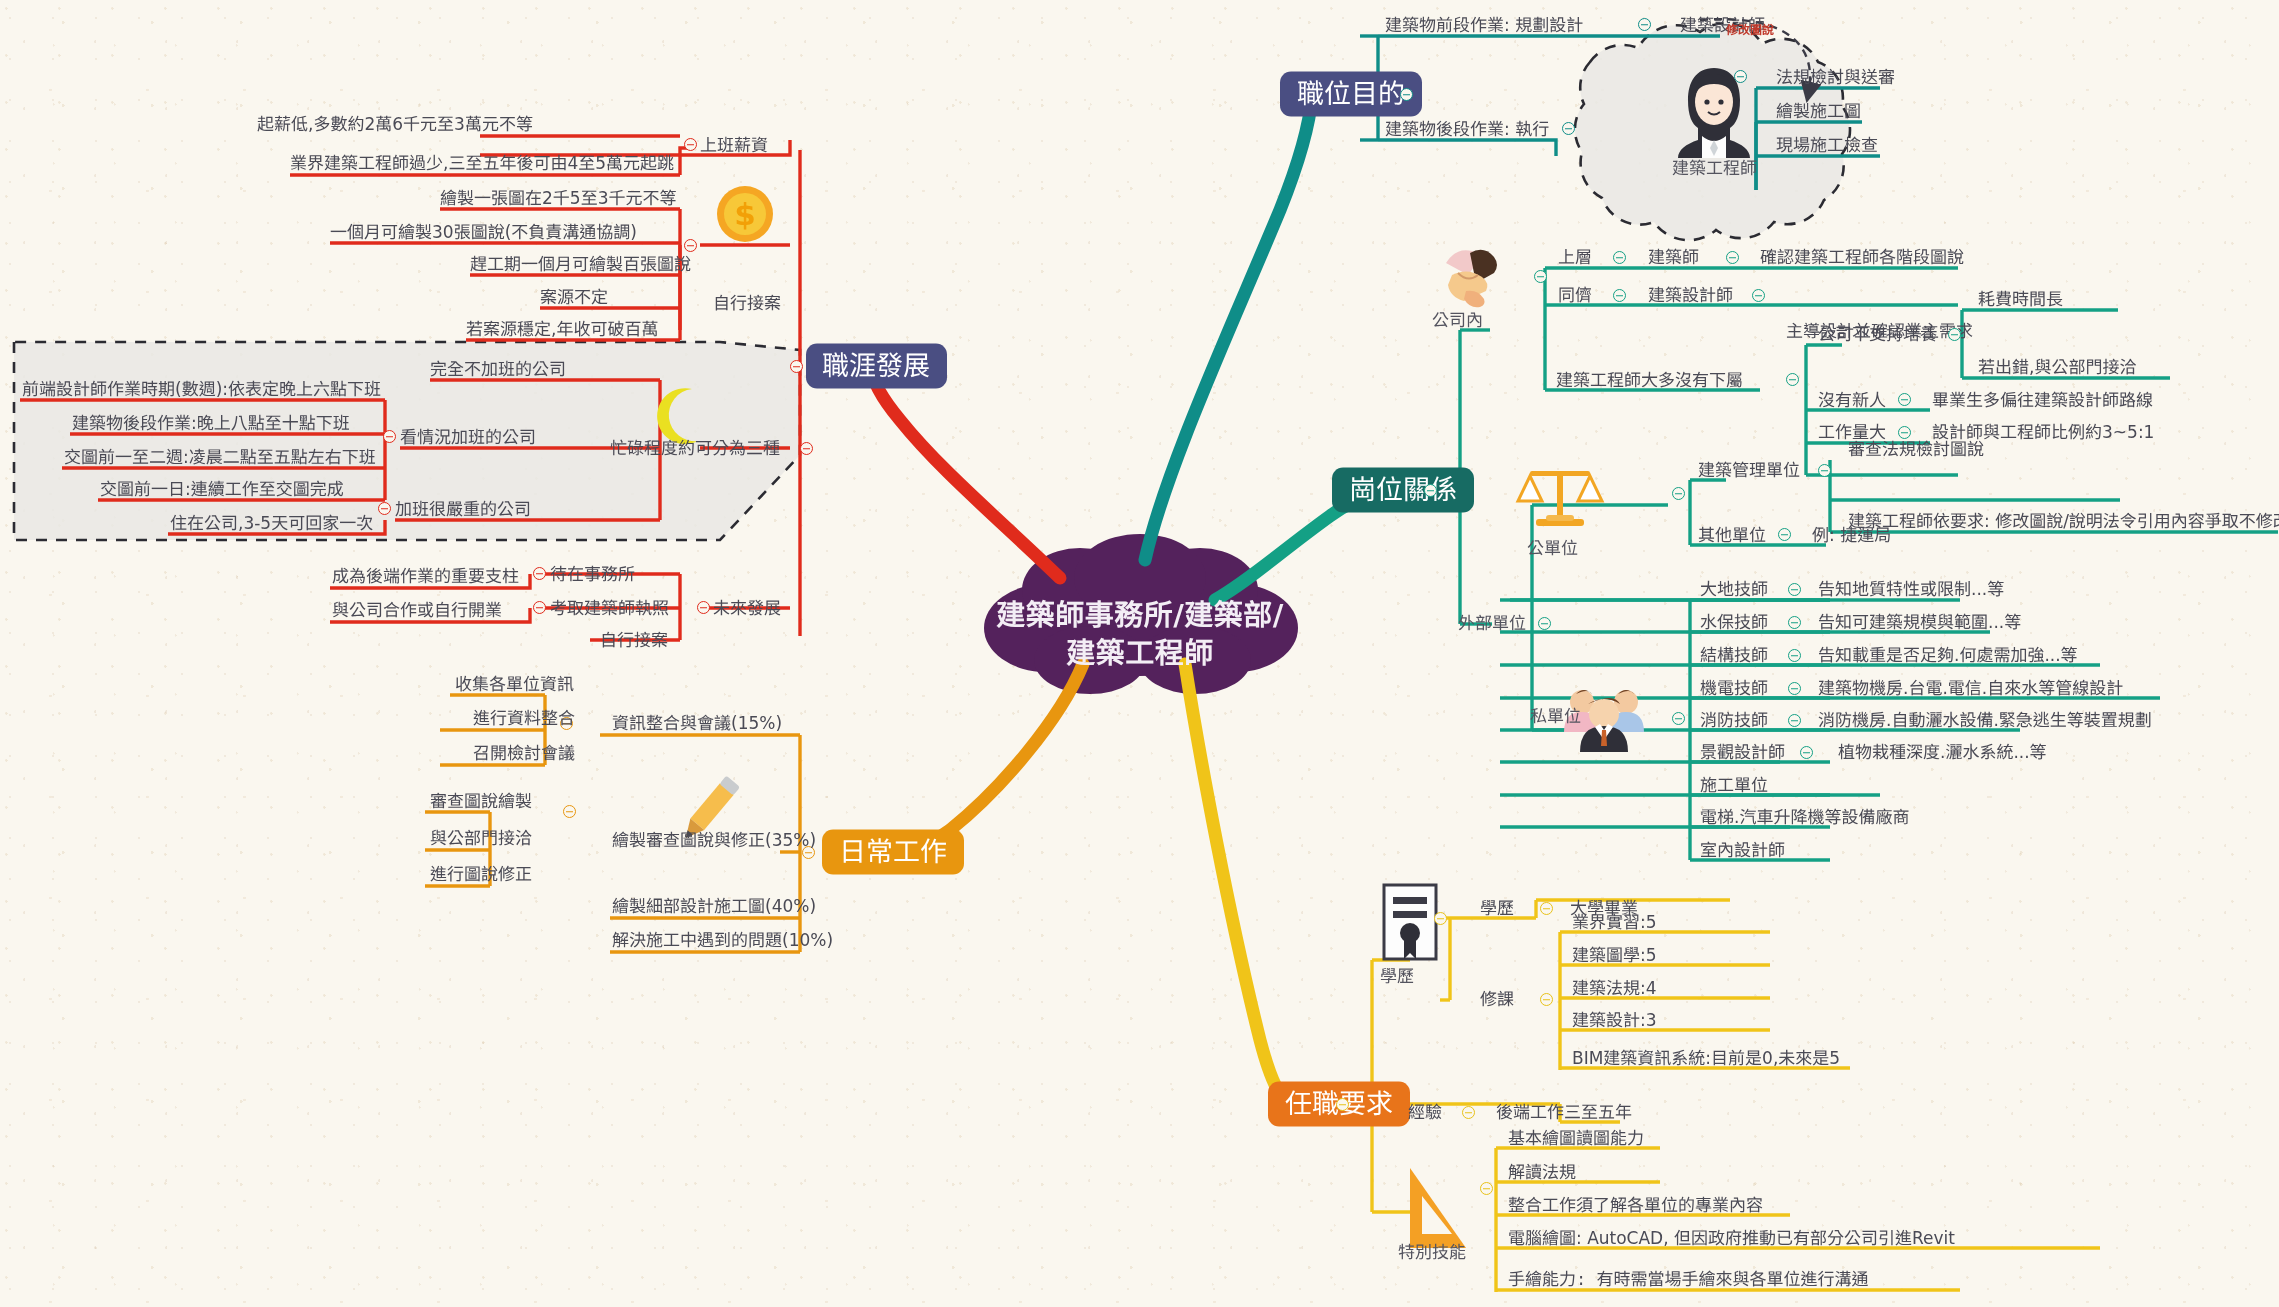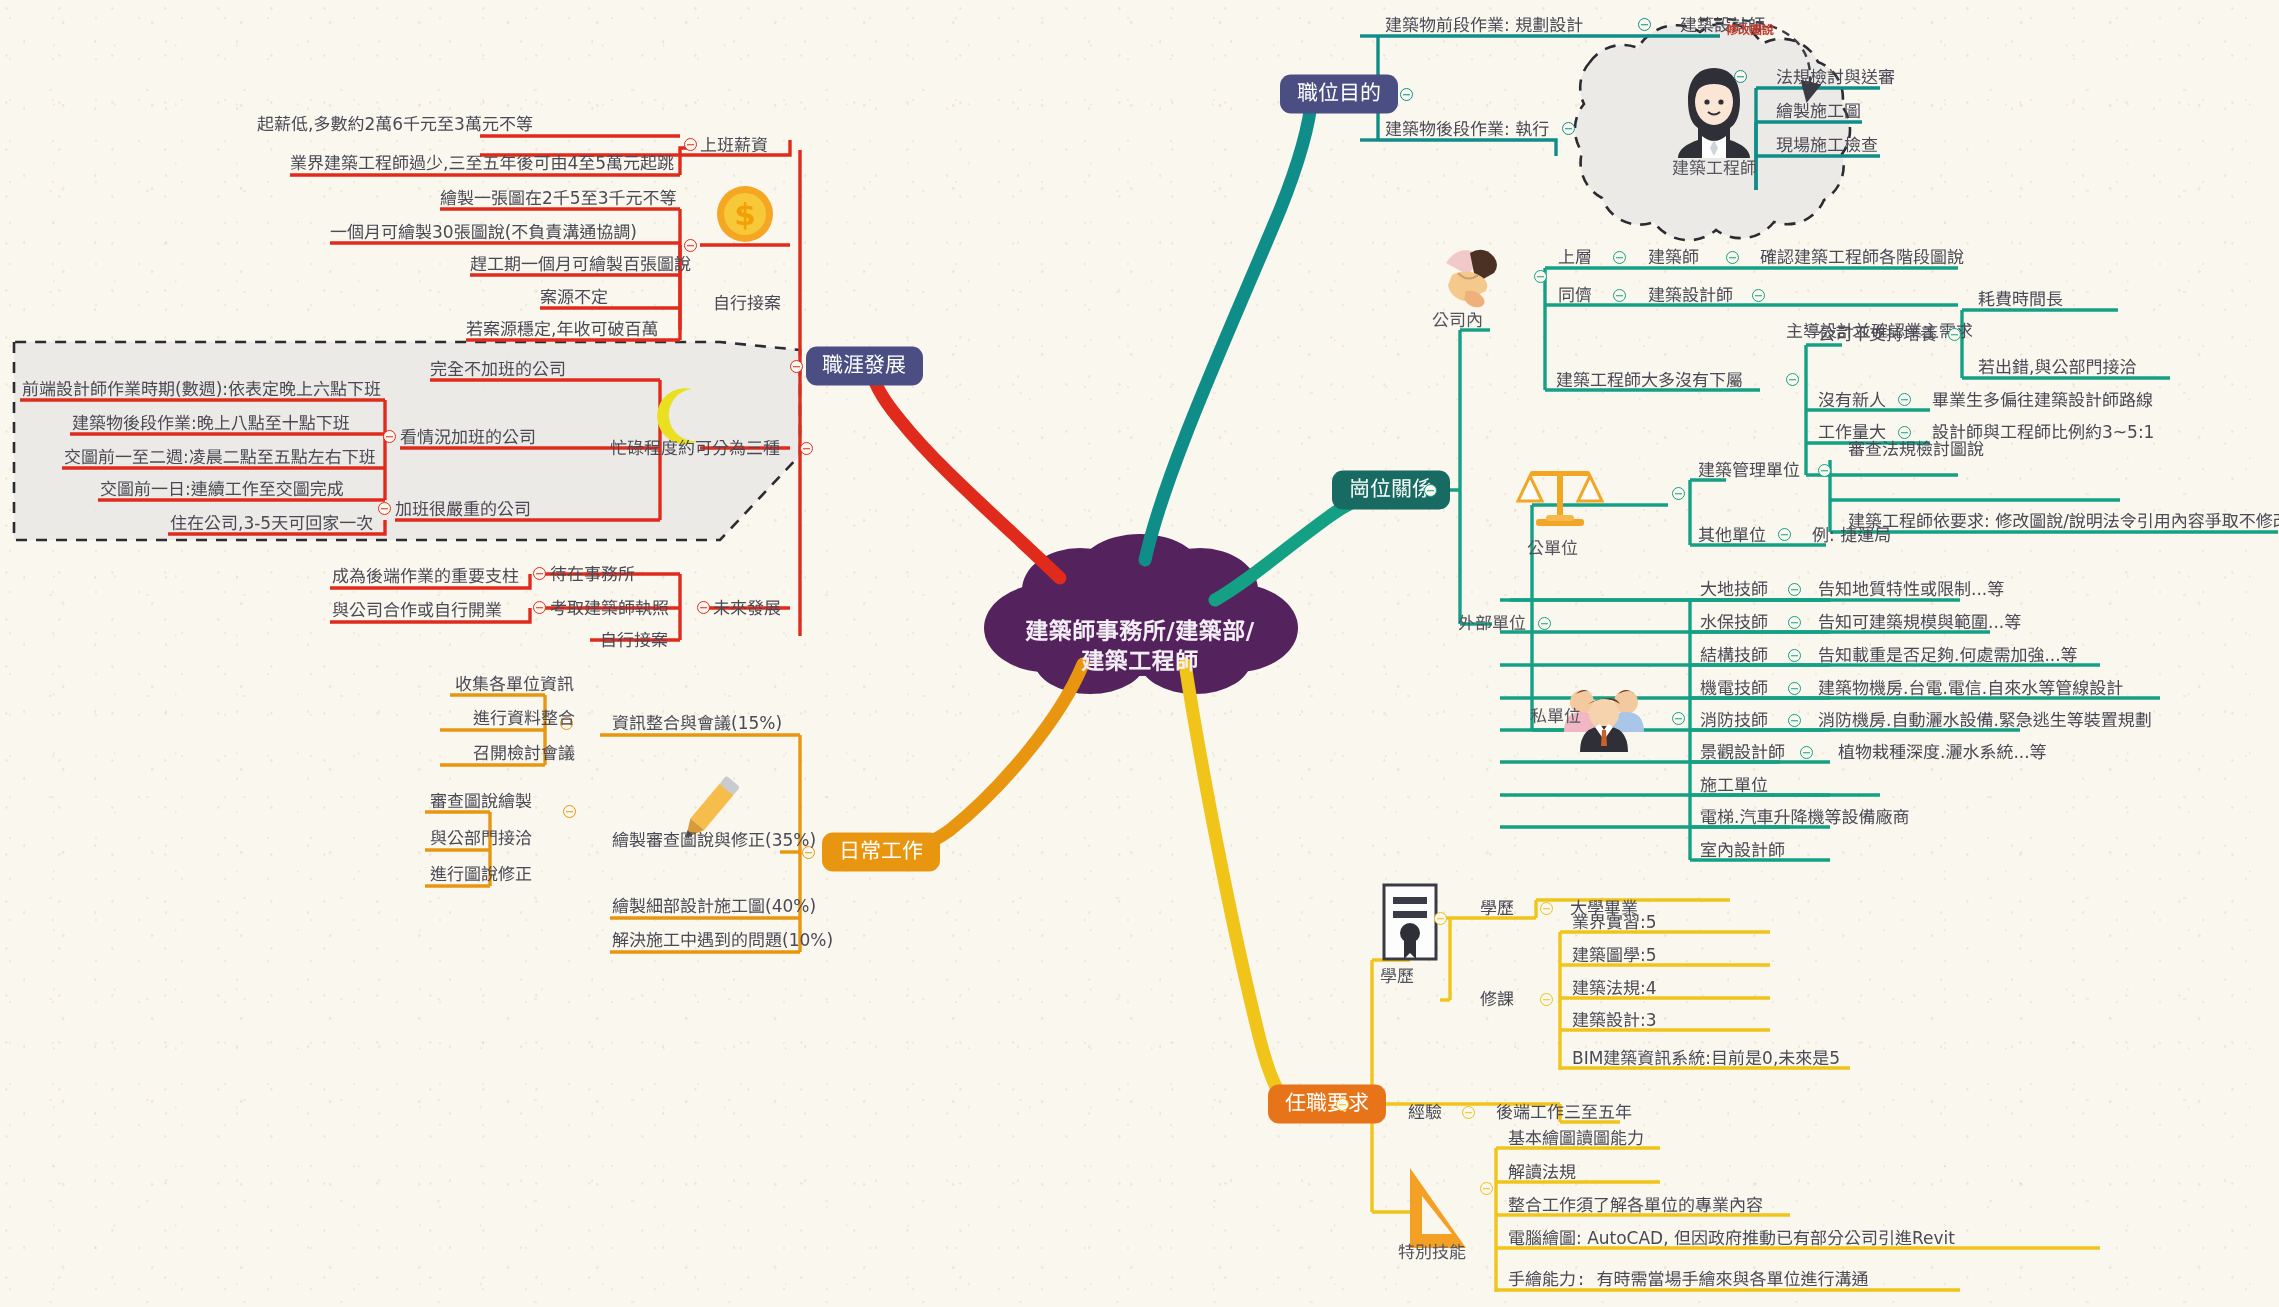--- a/index.html
+++ b/index.html
@@ -28,29 +28,29 @@
   #svg-layer{position:absolute;inset:0;z-index:1;pointer-events:none;}
   #nodes{position:absolute;inset:0;z-index:2;}
 
   .node{position:absolute;white-space:nowrap;}
 
   
   .central{
     left:975px;top:565px;width:330px;height:130px;
   }
   .central .cloud-txt{
-    position:absolute;left:0;top:16px;width:330px;height:130px;
+    position:absolute;left:0;top:4px;width:330px;height:130px;
     display:flex;align-items:center;justify-content:center;
-    color:#f3eef5;font-size:23px;line-height:1.32;text-align:center;
+    color:#f3eef5;font-size:29px;line-height:1.32;text-align:center;
     font-weight:bold;letter-spacing:.5px;
   }
 
   
   .pill{
-    border-radius:11px;color:#fff;font-size:21px;
+    border-radius:11px;color:#fff;font-size:27px;
     padding:8px 17px 10px;line-height:1;
     display:inline-block;
   }
 
   
   .t{color:#4a4a55;font-size:17px;line-height:1;}
   .t.icolab{color:#54545f;font-size:17px;}
   .note{color:#c0392b;font-size:12px;font-weight:bold;}
 
   

